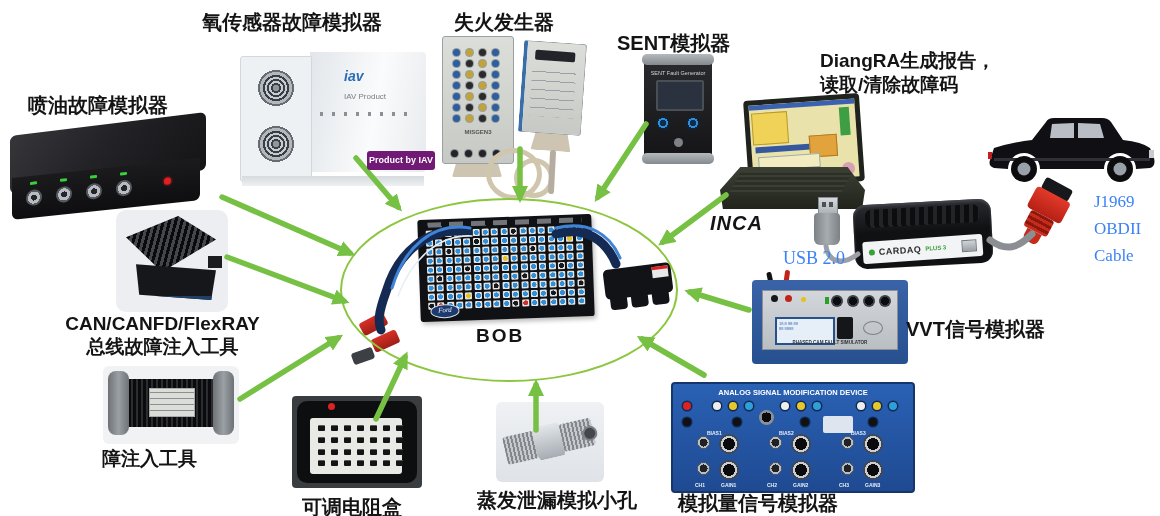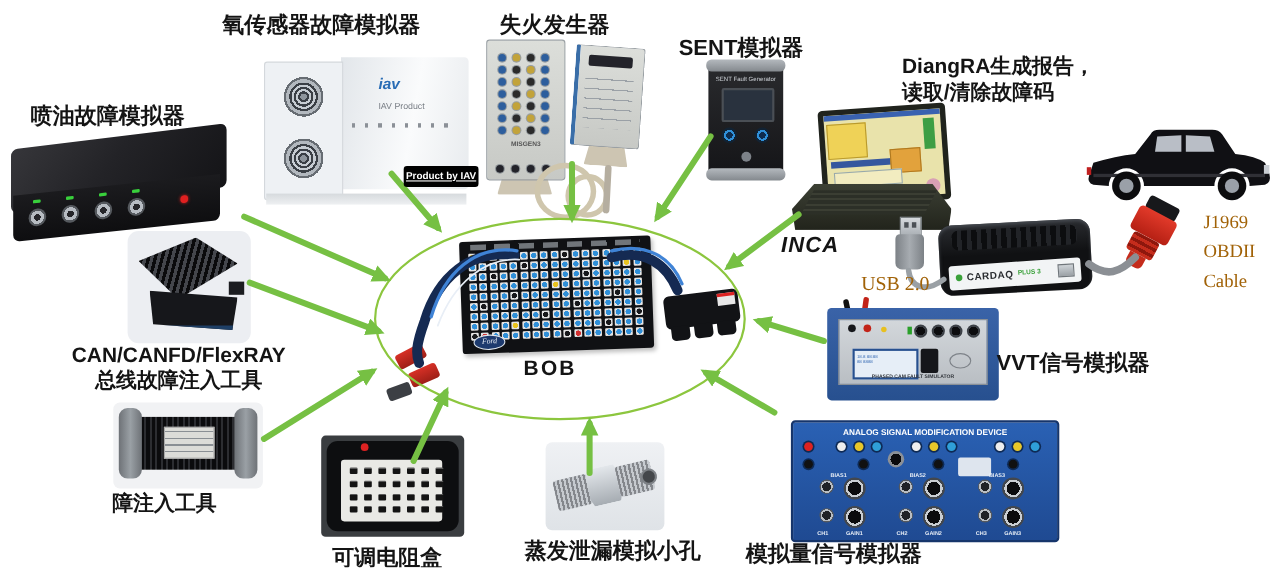--- a/index.html
+++ b/index.html
@@ -1,23 +1,23 @@
 <!DOCTYPE html>
 <html><head>
 <meta charset="utf-8">
 <style>
   html,body{margin:0;padding:0;background:#ffffff;}
   #canvas{position:relative;width:1160px;height:516px;background:#ffffff;overflow:hidden;
           font-family:"Liberation Sans",sans-serif;}
   
   .lbl{position:absolute;font-weight:bold;color:#141414;font-size:20px;z-index:6;white-space:nowrap;}
   .lbl2{line-height:23px;text-align:center;white-space:normal;font-size:19px;}
-  .red{position:absolute;font-family:"Liberation Serif",serif;color:#a16207;z-index:6;font-size:18px;}
-  .tag{position:absolute;left:367px;top:151px;width:68px;height:19px;background:#000000;border-radius:3px;
-       color:#fff;font-size:9px;font-weight:bold;text-align:center;line-height:19px;z-index:6;text-decoration:underline;}
+  .red{position:absolute;font-family:"Liberation Serif",serif;color:#3b82f6;z-index:6;font-size:18px;}
+  .tag{position:absolute;left:367px;top:151px;width:68px;height:19px;background:#701a75;border-radius:3px;
+       color:#fff;font-size:9px;font-weight:bold;text-align:center;line-height:19px;z-index:6;}
   
   .dev{position:absolute;z-index:1;}
   .photo{background:#eef0f3;border-radius:6px;}
   
   .inj-lid{position:absolute;left:2px;top:0;width:196px;height:58px;transform:skewY(-7deg) translateY(12px);
            background:linear-gradient(130deg,#36363a 0%,#232327 45%,#141417 100%);border-radius:6px;}
   .inj-front{position:absolute;left:4px;top:56px;width:188px;height:42px;transform:skewY(-6deg);
              background:linear-gradient(180deg,#1b1b1e,#0e0e10);border-radius:0 0 6px 6px;}
   .conn{position:absolute;top:14px;width:16px;height:16px;border-radius:50%;
         background:radial-gradient(circle,#26262a 0 3px,#b7bcc2 3px 6px,#55595e 6px 8px);}
@@ -296,21 +296,21 @@
       <div class="vvt-knob" style="right:38px;"></div>
       <div class="vvt-knob" style="right:22px;"></div>
       <div class="vvt-knob" style="right:6px;"></div>
       <div class="vvt-lcd">18.8 88:88<br>88 8888</div>
       <div style="position:absolute;left:74px;top:26px;width:16px;height:22px;background:#15161a;border-radius:2px;"></div>
       <div style="position:absolute;left:100px;top:30px;width:18px;height:12px;border-radius:50%;border:1px solid #7d8288;"></div>
       <div class="vvt-text">PHASED CAM FAULT SIMULATOR</div>
     </div>
   </div>
 
-  <div class="dev ana" style="left:671px;top:382px;width:240px;height:107px;margin-left:48px;">
+  <div class="dev ana" style="left:671px;top:382px;width:240px;height:107px;">
     <div class="ana-title">ANALOG SIGNAL MODIFICATION DEVICE</div>
     <div class="jack" style="left:10px;top:18px;background:#d22;"></div>
     <div class="jack" style="left:10px;top:34px;background:#111;"></div>
     <div class="jack" style="left:40px;top:18px;background:#eee;"></div>
     <div class="jack" style="left:56px;top:18px;background:#e8c72a;"></div>
     <div class="jack" style="left:72px;top:18px;background:#2f9fd8;"></div>
     <div class="jack" style="left:108px;top:18px;background:#eee;"></div>
     <div class="jack" style="left:124px;top:18px;background:#e8c72a;"></div>
     <div class="jack" style="left:140px;top:18px;background:#2f9fd8;"></div>
     <div class="jack" style="left:184px;top:18px;background:#eee;"></div>

